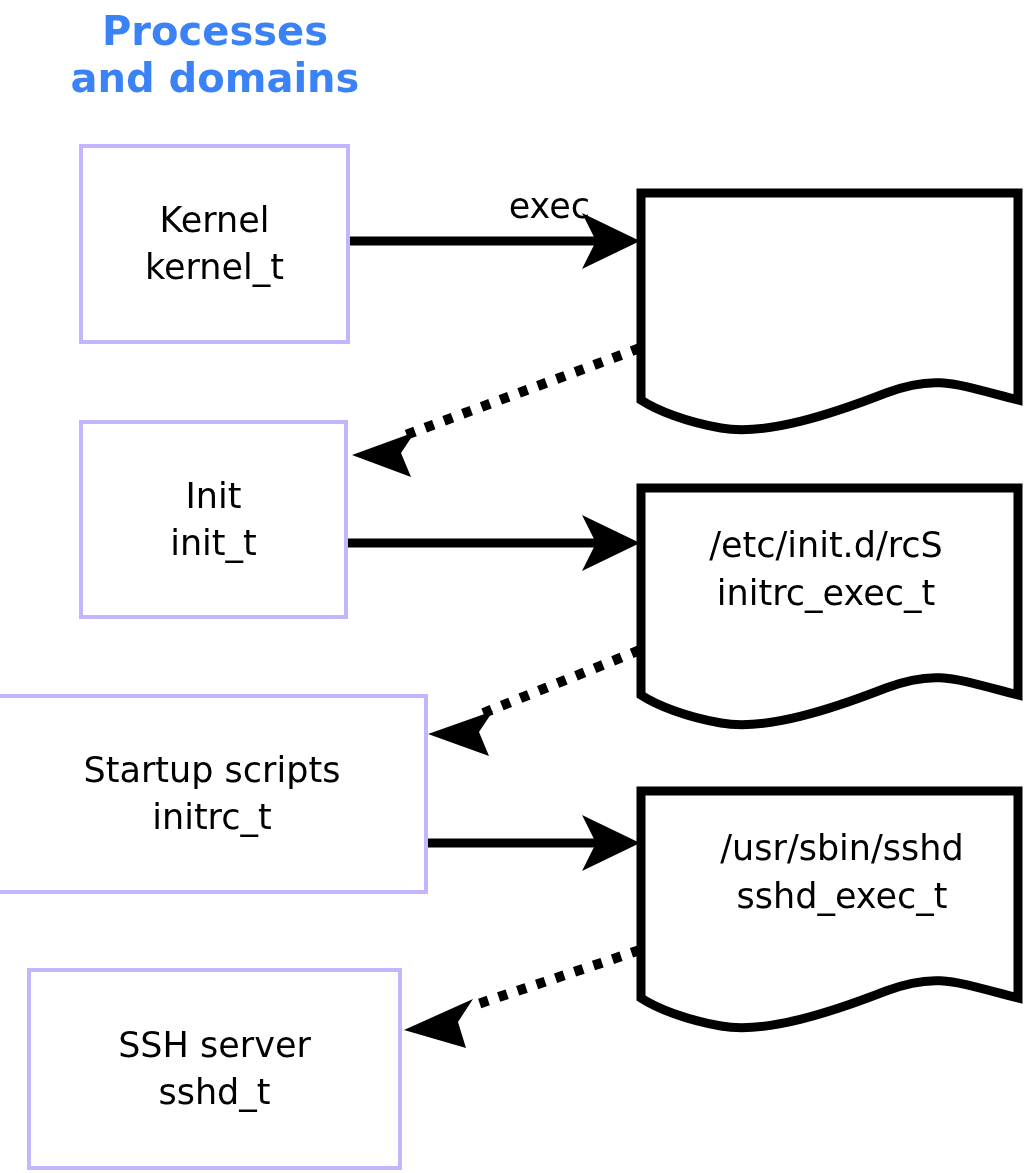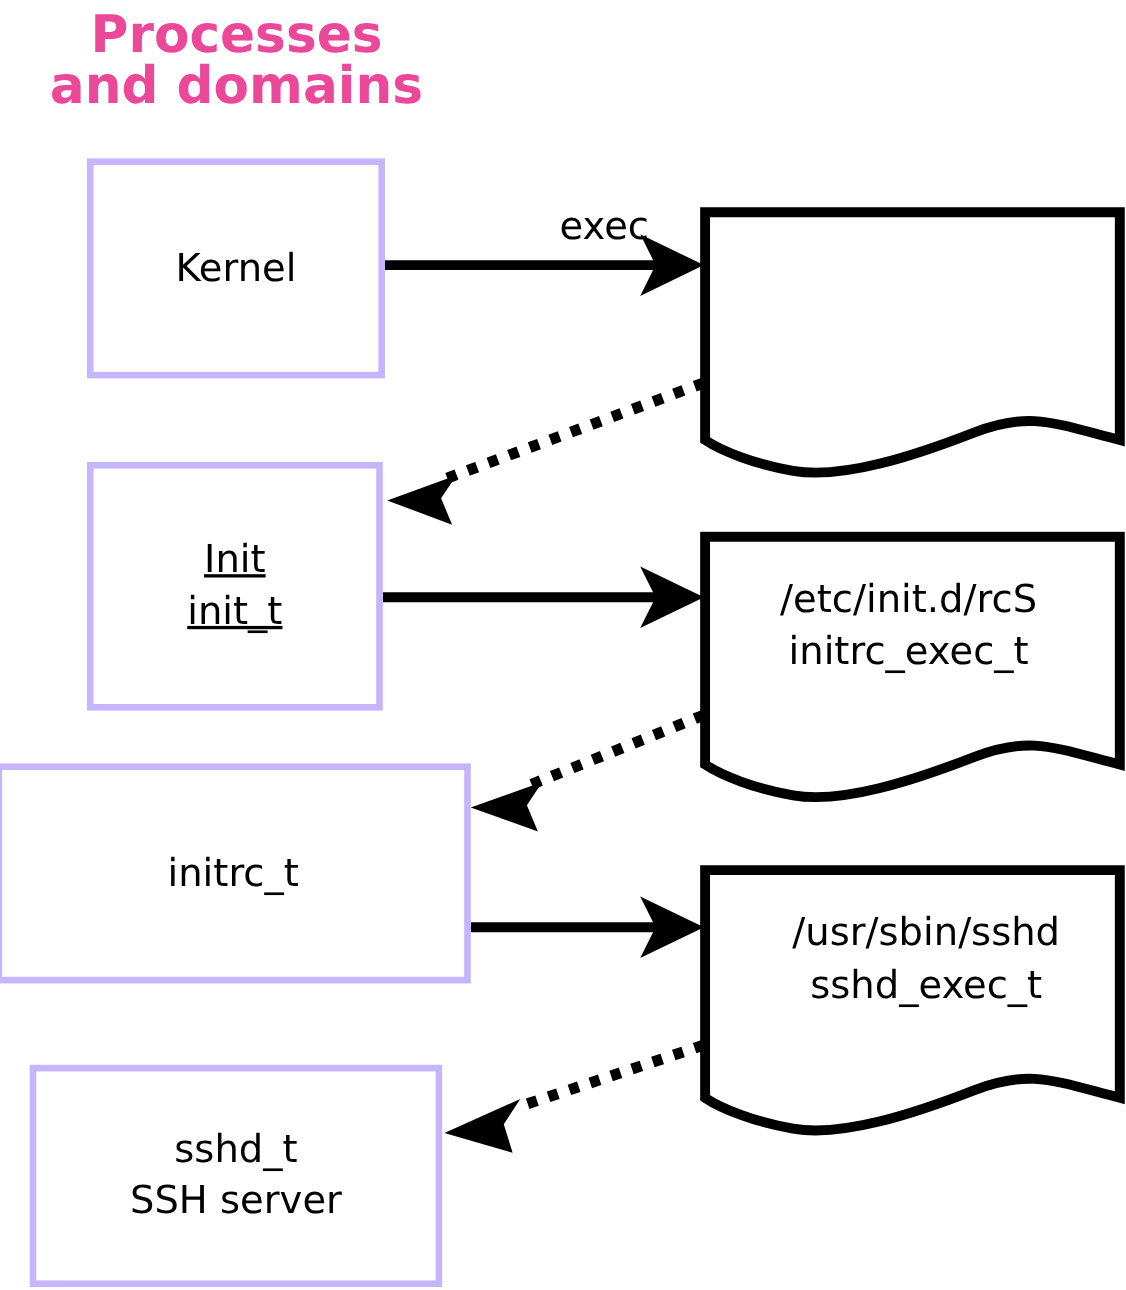--- a/index.html
+++ b/index.html
@@ -7,36 +7,36 @@
     width:1024px;height:1173px;position:relative;overflow:hidden;
     font-family:"DejaVu Sans","Liberation Sans",sans-serif;
     color:#000000;
   }
   #stage{position:absolute;left:0;top:0;width:1024px;height:1173px;}
 
   
   .col-head{
     position:absolute;
     font-weight:bold;
-    font-size:47px;
+    font-size:40px;
     line-height:47px;
     text-align:center;
-    color:#ec4899;
+    color:#3b82f6;
     letter-spacing:0px;
     white-space:pre-line;
   }
   #head-left{left:40px;top:8px;width:350px;}
   #head-right{left:650px;top:8px;width:360px;}
 
   
   .proc-box{
     position:absolute;
     box-sizing:border-box;
     background:#ffffff;
-    border:6px solid #c4b5fd;
+    border:4px solid #c4b5fd;
     display:flex;
     flex-direction:column;
     align-items:center;
     justify-content:center;
     text-align:center;
   }
   .proc-box .ln{
     display:block;
     font-size:35px;
     line-height:47px;
@@ -109,34 +109,36 @@
     <g>
       <line x1="640" y1="950" x2="478" y2="1004" stroke="#000" stroke-width="10" stroke-dasharray="9 11" stroke-linecap="butt"></line>
       <path d="M 404 1030 L 473 999 L 458 1022 L 466 1048 Z" fill="#000"></path>
     </g>
   </svg>
 
   <div class="edge-label" id="label-exec" style="left:380px;top:186px;width:210px;">exec</div>
 
   <div class="proc-box" id="box-kernel" style="left:79px;top:144px;width:271px;height:200px;">
     <span class="ln">Kernel</span>
+    <span class="ln">kernel_t</span>
   </div>
 
-  <div class="proc-box" id="box-init" style="left:79px;top:420px;width:269px;height:226px;text-decoration:underline;">
+  <div class="proc-box" id="box-init" style="left:79px;top:420px;width:269px;height:199px;">
     <span class="ln">Init</span>
     <span class="ln">init_t</span>
   </div>
 
   <div class="proc-box" id="box-initrc" style="left:-4px;top:694px;width:432px;height:200px;">
+    <span class="ln">Startup scripts</span>
     <span class="ln">initrc_t</span>
   </div>
 
   <div class="proc-box" id="box-sshd" style="left:27px;top:968px;width:375px;height:202px;">
+    <span class="ln">SSH server</span>
     <span class="ln">sshd_t</span>
-    <span class="ln">SSH server</span>
   </div>
 
   <div class="doc-shape" id="doc-init-exec" style="left:636px;top:188px;width:388px;height:250px;">
     <svg width="388" height="250" viewBox="0 0 388 250">
       <path d="M 5 5 L 382 5 L 382 212 C 320 196 300 186 250 205 C 196 226 130 248 85 240 C 50 234 20 222 5 212 Z" fill="#ffffff" stroke="#000000" stroke-width="9" stroke-linejoin="miter"></path>
     </svg>
   </div>
 
   <div class="doc-shape" id="doc-initrc-exec" style="left:636px;top:483px;width:380px;height:250px;">
     <svg width="388" height="250" viewBox="0 0 388 250">

